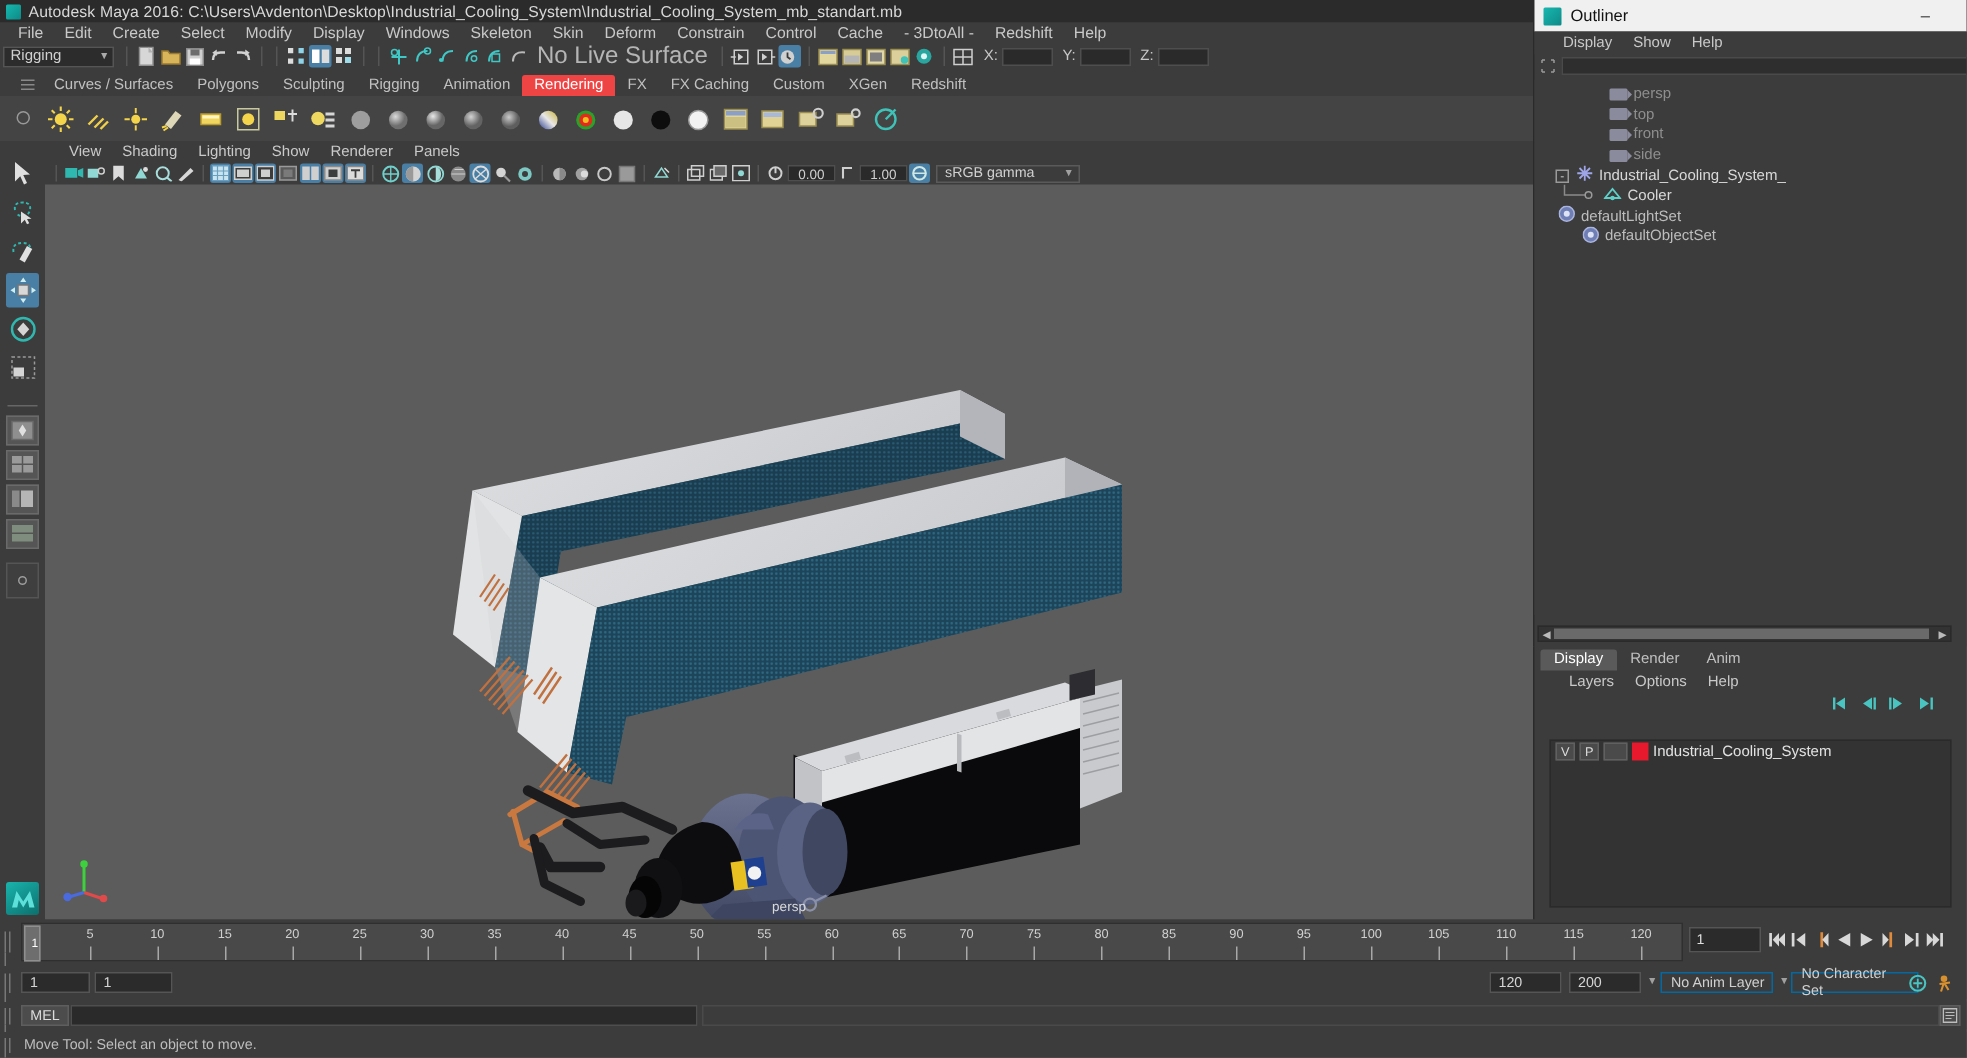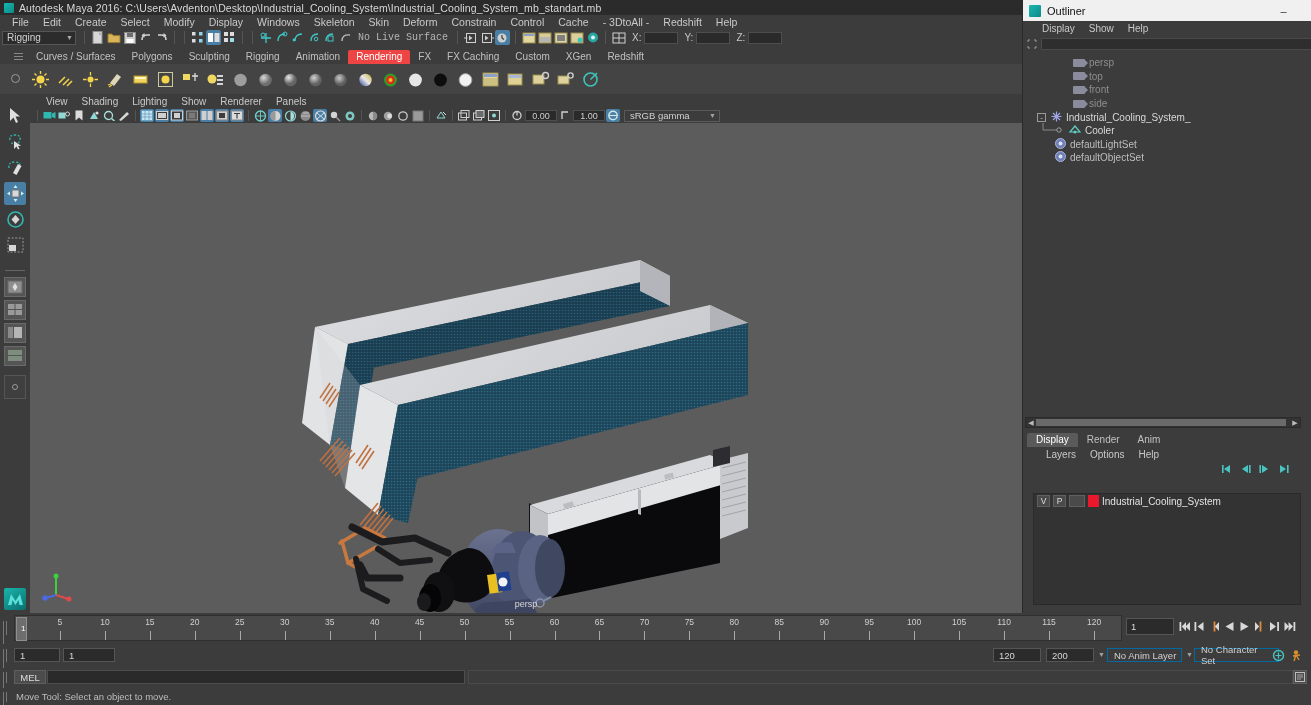--- a/index.html
+++ b/index.html
@@ -42,21 +42,21 @@
     padding:0 2px 0 4px; font-size:10px; color:#d0d0d0; margin-right:3px;
   }
   .combo-rigging .arr { font-size:7px; color:#aaa; }
   .sep { width:1px; height:13px; background:#555; margin:0 4px; display:inline-block;}
   .ticon {
     width:15px; height:15px; display:inline-flex; align-items:center; justify-content:center;
     border-radius:2px; position:relative;
   }
   .ticon svg { display:block; }
   .ticon.on { background:#4a7fa5; }
-  .nolive { font-size:10px; color:#b5b5b5; padding:0 4px; white-space:nowrap;font-family:Liberation Mono, monospace;}
+  .nolive { font-size:16px; color:#b5b5b5; padding:0 4px; white-space:nowrap;}
   .coordlbl { font-size:10px; color:#c8c8c8; margin:0 2px 0 5px;}
   .coordbox { width:34px; height:12px; background:#2a2a2a; border:1px solid #4e4e4e; }
 
   
   .shelf-tabs {
     position:absolute; left:0; top:50px; width:1022px; height:14px;
     background:#3c3c3c; display:flex; align-items:flex-end; padding-left:28px;
   }
   .shelf-tabs .grip { position:absolute; left:14px; top:3px; width:9px; height:7px;}
   .shelf-tabs .grip i { display:block; height:1px; background:#888; margin-bottom:2px;}
@@ -1055,21 +1055,21 @@
             </svg>
         </span>
         <span>
           <svg width="12" height="11">
               <path d="M1 8 L6 2 L11 8 Z" fill="none" stroke="#5fd0c8" stroke-width="1.2"></path>
               <circle cx="6" cy="8" r="1.5" fill="#5fd0c8"></circle>
             </svg>
         </span>
         <span class="lbl lit">Cooler</span>
       </div>
-      <div class="onode" style="padding-left:32px">
+      <div class="onode" style="padding-left:16px">
         <span>
           <svg width="11" height="11">
               <circle cx="5.5" cy="5.5" r="5" fill="#6f7fb5" stroke="#aab4dd"></circle>
               <circle cx="5.5" cy="5.5" r="2" fill="#dde3f5"></circle>
             </svg>
         </span>
         <span class="lbl">defaultLightSet</span>
       </div>
       <div class="onode" style="padding-left:32px">
         <span>

